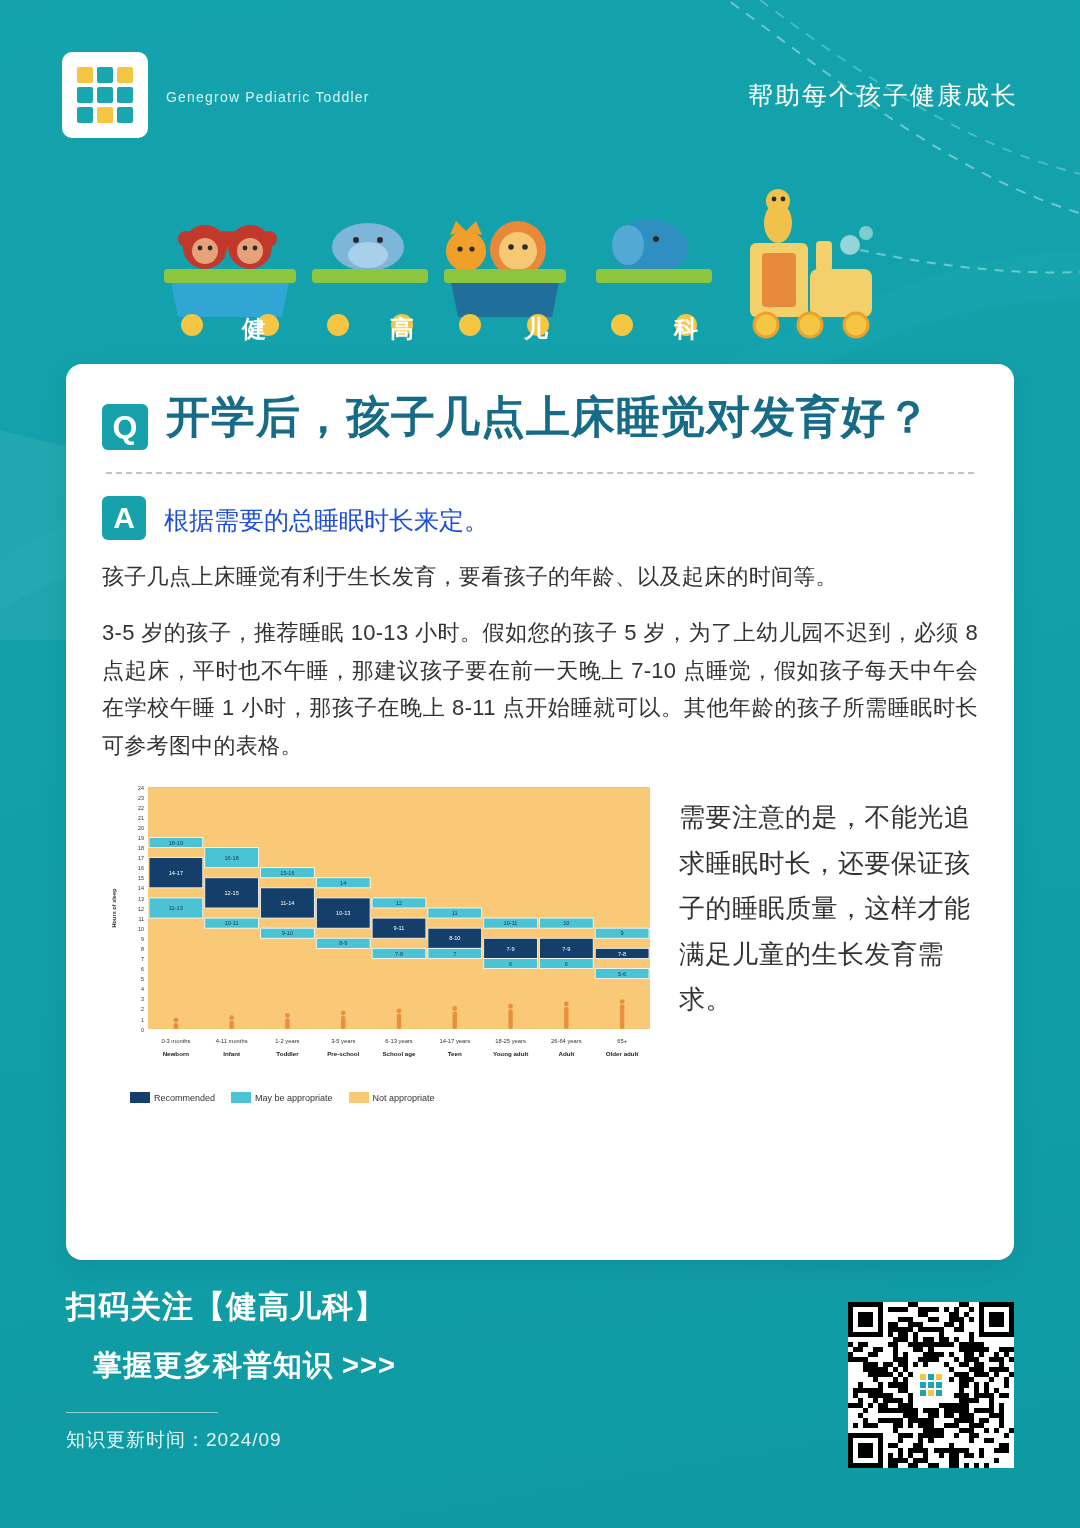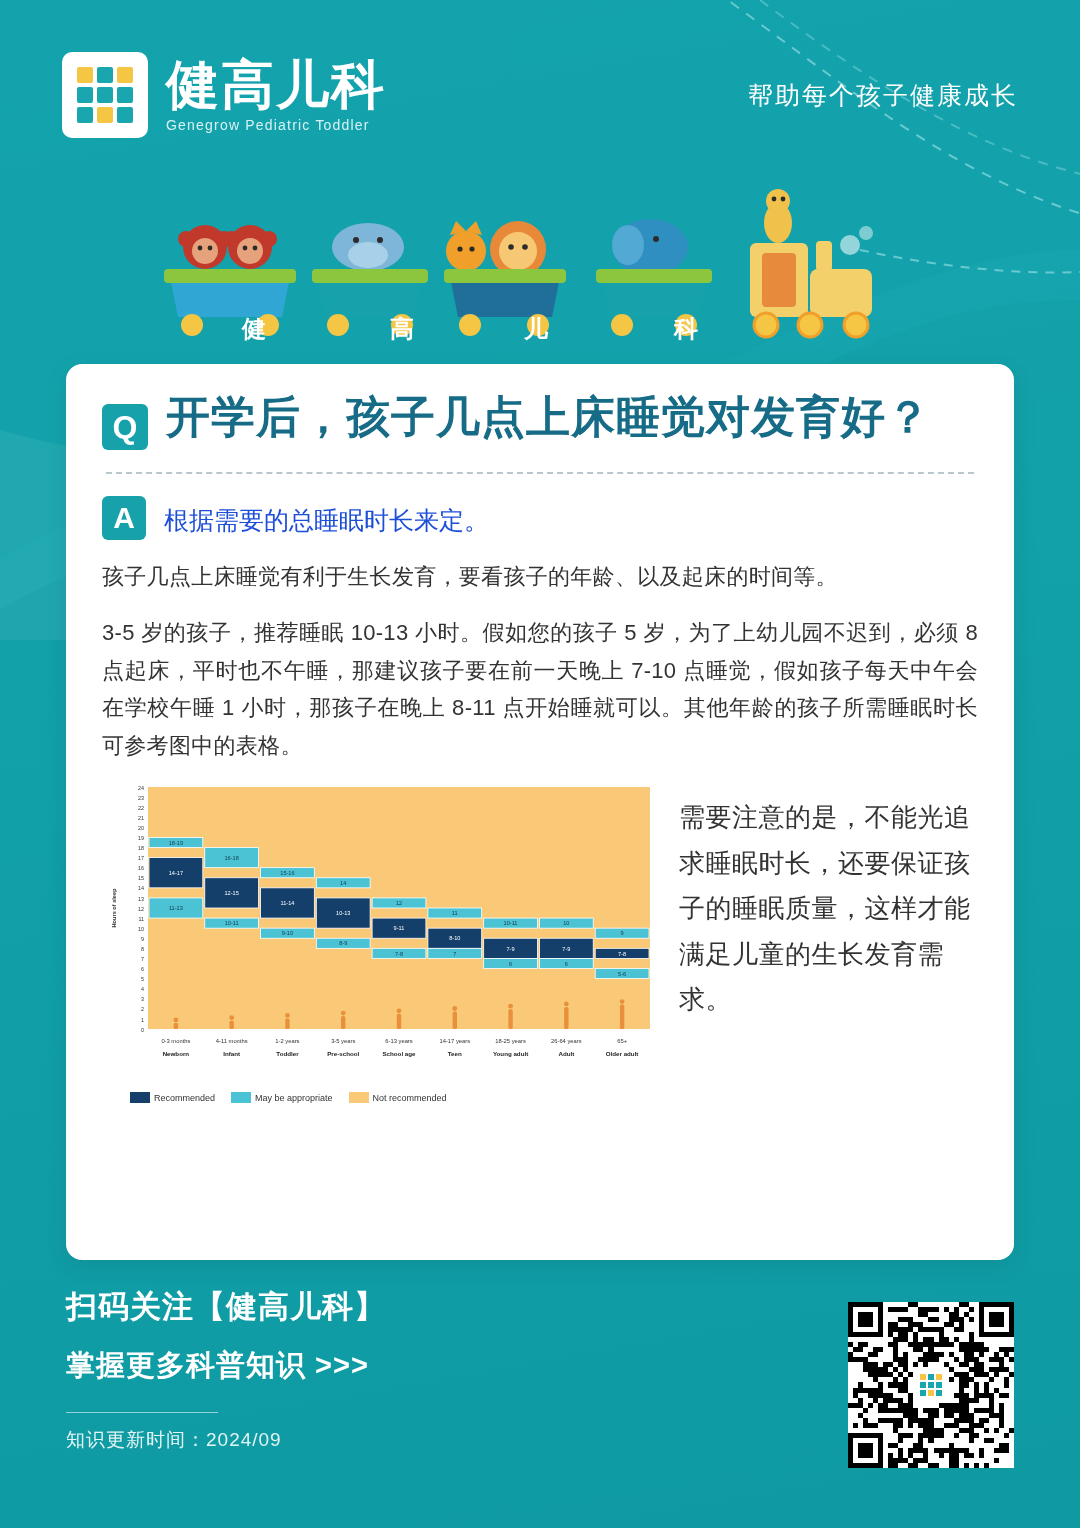--- a/index.html
+++ b/index.html
@@ -95,21 +95,21 @@
     font-size: 9px; color: #333; align-items: center;
   }
   .legend span.sw { width: 20px; height: 11px; display: inline-block; margin-right: 4px; }
   .legend div { display: flex; align-items: center; }
   
   .footer {
     position: absolute; left: 0; bottom: 0; width: 1080px; height: 268px;
     padding: 26px 66px;
   }
   .f-line1 { color: #fff; font-size: 31px; font-weight: bold; letter-spacing: 1px; }
-  .f-line2 { color: #fff; font-size: 29px; font-weight: bold; margin-top: 18px; letter-spacing: 1px; }
+  .f-line2 { color: #fff; font-size: 29px; font-weight: bold; margin-top: 18px; letter-spacing: 1px; margin-left: 27px; }
   .f-rule { width: 152px; height: 1px; background: rgba(255,255,255,.55); margin: 26px 0 14px 0; }
   .f-date { color: #e3f4f5; font-size: 19px; letter-spacing: 1px; }
   .qr {
     position: absolute; right: 66px; bottom: 60px; width: 166px; height: 166px;
     background: #fff; padding: 0;
   }
   .qr svg { display: block; }
 </style>
 </head>
 <body>
@@ -137,21 +137,20 @@
           <i style="background:#f5c544"></i>
         <i style="background:#1aa6ae"></i>
           <i style="background:#1aa6ae"></i>
           <i style="background:#1aa6ae"></i>
         <i style="background:#1aa6ae"></i>
           <i style="background:#f5c544"></i>
           <i style="background:#1aa6ae"></i>
       </div>
     </div>
     <div>
-      <div class="brand-cn">健高儿科</div>
       <div class="brand-en">Genegrow Pediatric Toddler</div>
     </div>
   </div>
   <div class="slogan">帮助每个孩子健康成长</div>
 </div>
 
 <div class="train">
   <svg viewBox="0 0 790 180" width="790" height="180">
 
     <g>
@@ -384,21 +383,21 @@
           <div>
             <span class="sw" style="background:#143f6b"></span>
             <em style="font-style:normal">Recommended</em>
           </div>
           <div>
             <span class="sw" style="background:#4bc3d4"></span>
             <em style="font-style:normal">May be appropriate</em>
           </div>
           <div>
             <span class="sw" style="background:#f9c977"></span>
-            <em style="font-style:normal">Not recommended</em>
+            <em style="font-style:normal">Not appropriate</em>
           </div>
         </div>
       </div>
     </div>
     <div class="side-note">需要注意的是，不能光追求睡眠时长，还要保证孩子的睡眠质量，这样才能满足儿童的生长发育需求。</div>
   </div>
 </div>
 
 <div class="footer">
   <div class="f-line1">扫码关注【健高儿科】</div>

